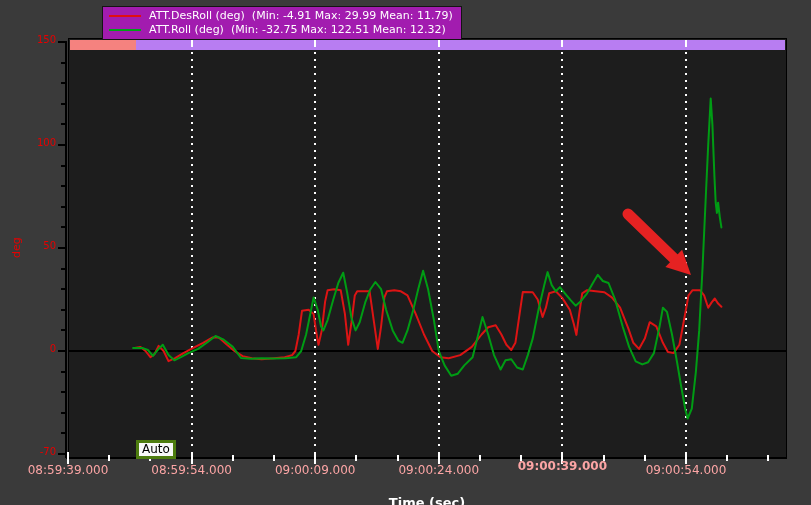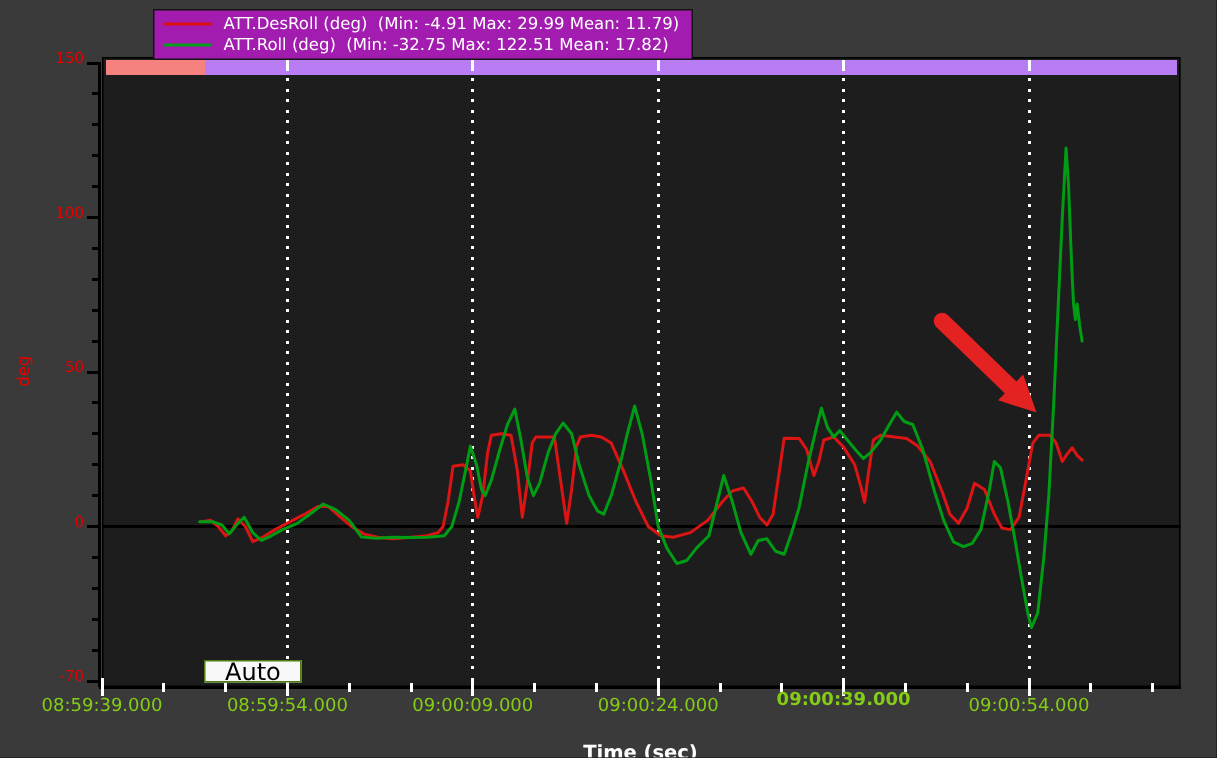--- a/index.html
+++ b/index.html
@@ -14,33 +14,33 @@
   svg.chart{position:absolute;left:0;top:0;z-index:2;}
   .legend{
     position:absolute;left:66px;top:6px;z-index:5;
     background:#a21caf;border:1px solid #141414;
     padding:2px 8px 2px 6px;line-height:14px;margin-left:36px;
   }
   .legend-row{display:flex;align-items:center;height:14px;}
   .legend-sample{display:inline-block;width:32px;height:2px;margin-right:8px;flex:0 0 auto;}
   .legend-label{color:#fff;font-size:11px;white-space:pre;letter-spacing:0px;}
   .ytick{position:absolute;width:42px;text-align:right;color:#e60000;font-size:10px;z-index:3;}
-  .xtick{position:absolute;width:110px;text-align:center;color:#84cc16;font-size:12px;z-index:3;}
+  .xtick{position:absolute;width:110px;text-align:center;color:#fca5a5;font-size:12px;z-index:3;}
   .y-axis-title{
     position:absolute;left:-6px;top:241px;width:44px;text-align:center;
     color:#e60000;font-size:11px;transform:rotate(-90deg);z-index:3;
   }
   .x-axis-title{
     position:absolute;left:367px;top:483px;width:120px;text-align:center;
     color:#fff;font-size:13px;font-weight:bold;z-index:3;margin-top:12px;
   }
   .auto-button{
     position:absolute;left:136px;top:440px;z-index:4;
-    background:#f8f8f8;color:#000;font-size:16px;line-height:13px;
-    padding:0 13px;border:1px solid #4d7c0f;cursor:pointer;
+    background:#f8f8f8;color:#000;font-size:12px;line-height:13px;
+    padding:0 3px;border:3px solid #4d7c0f;cursor:pointer;
   }
 </style>
 </head>
 <body>
 
 <div class="screen">
 
   <div class="plot-area"></div>
 
   <svg class="chart" id="chart-svg" width="811" height="505">
@@ -116,21 +116,21 @@
       </g>
     </svg>
 
   <div class="legend">
     <div class="legend-row">
       <span class="legend-sample" style="background: rgb(224, 16, 16);"></span>
       <span class="legend-label">ATT.DesRoll (deg)  (Min: -4.91 Max: 29.99 Mean: 11.79)</span>
     </div>
     <div class="legend-row">
       <span class="legend-sample" style="background: rgb(0, 160, 24);"></span>
-      <span class="legend-label">ATT.Roll (deg)  (Min: -32.75 Max: 122.51 Mean: 17.82)</span>
+      <span class="legend-label">ATT.Roll (deg)  (Min: -32.75 Max: 122.51 Mean: 12.32)</span>
     </div>
   </div>
 
   <div class="y-axis-title">deg</div>
   <div class="x-axis-title">Time (sec)</div>
 
   <div class="auto-button">Auto</div>
 
   <div id="tick-labels">
       <div class="ytick" style="left: 14px; top: 34px;">150</div>

